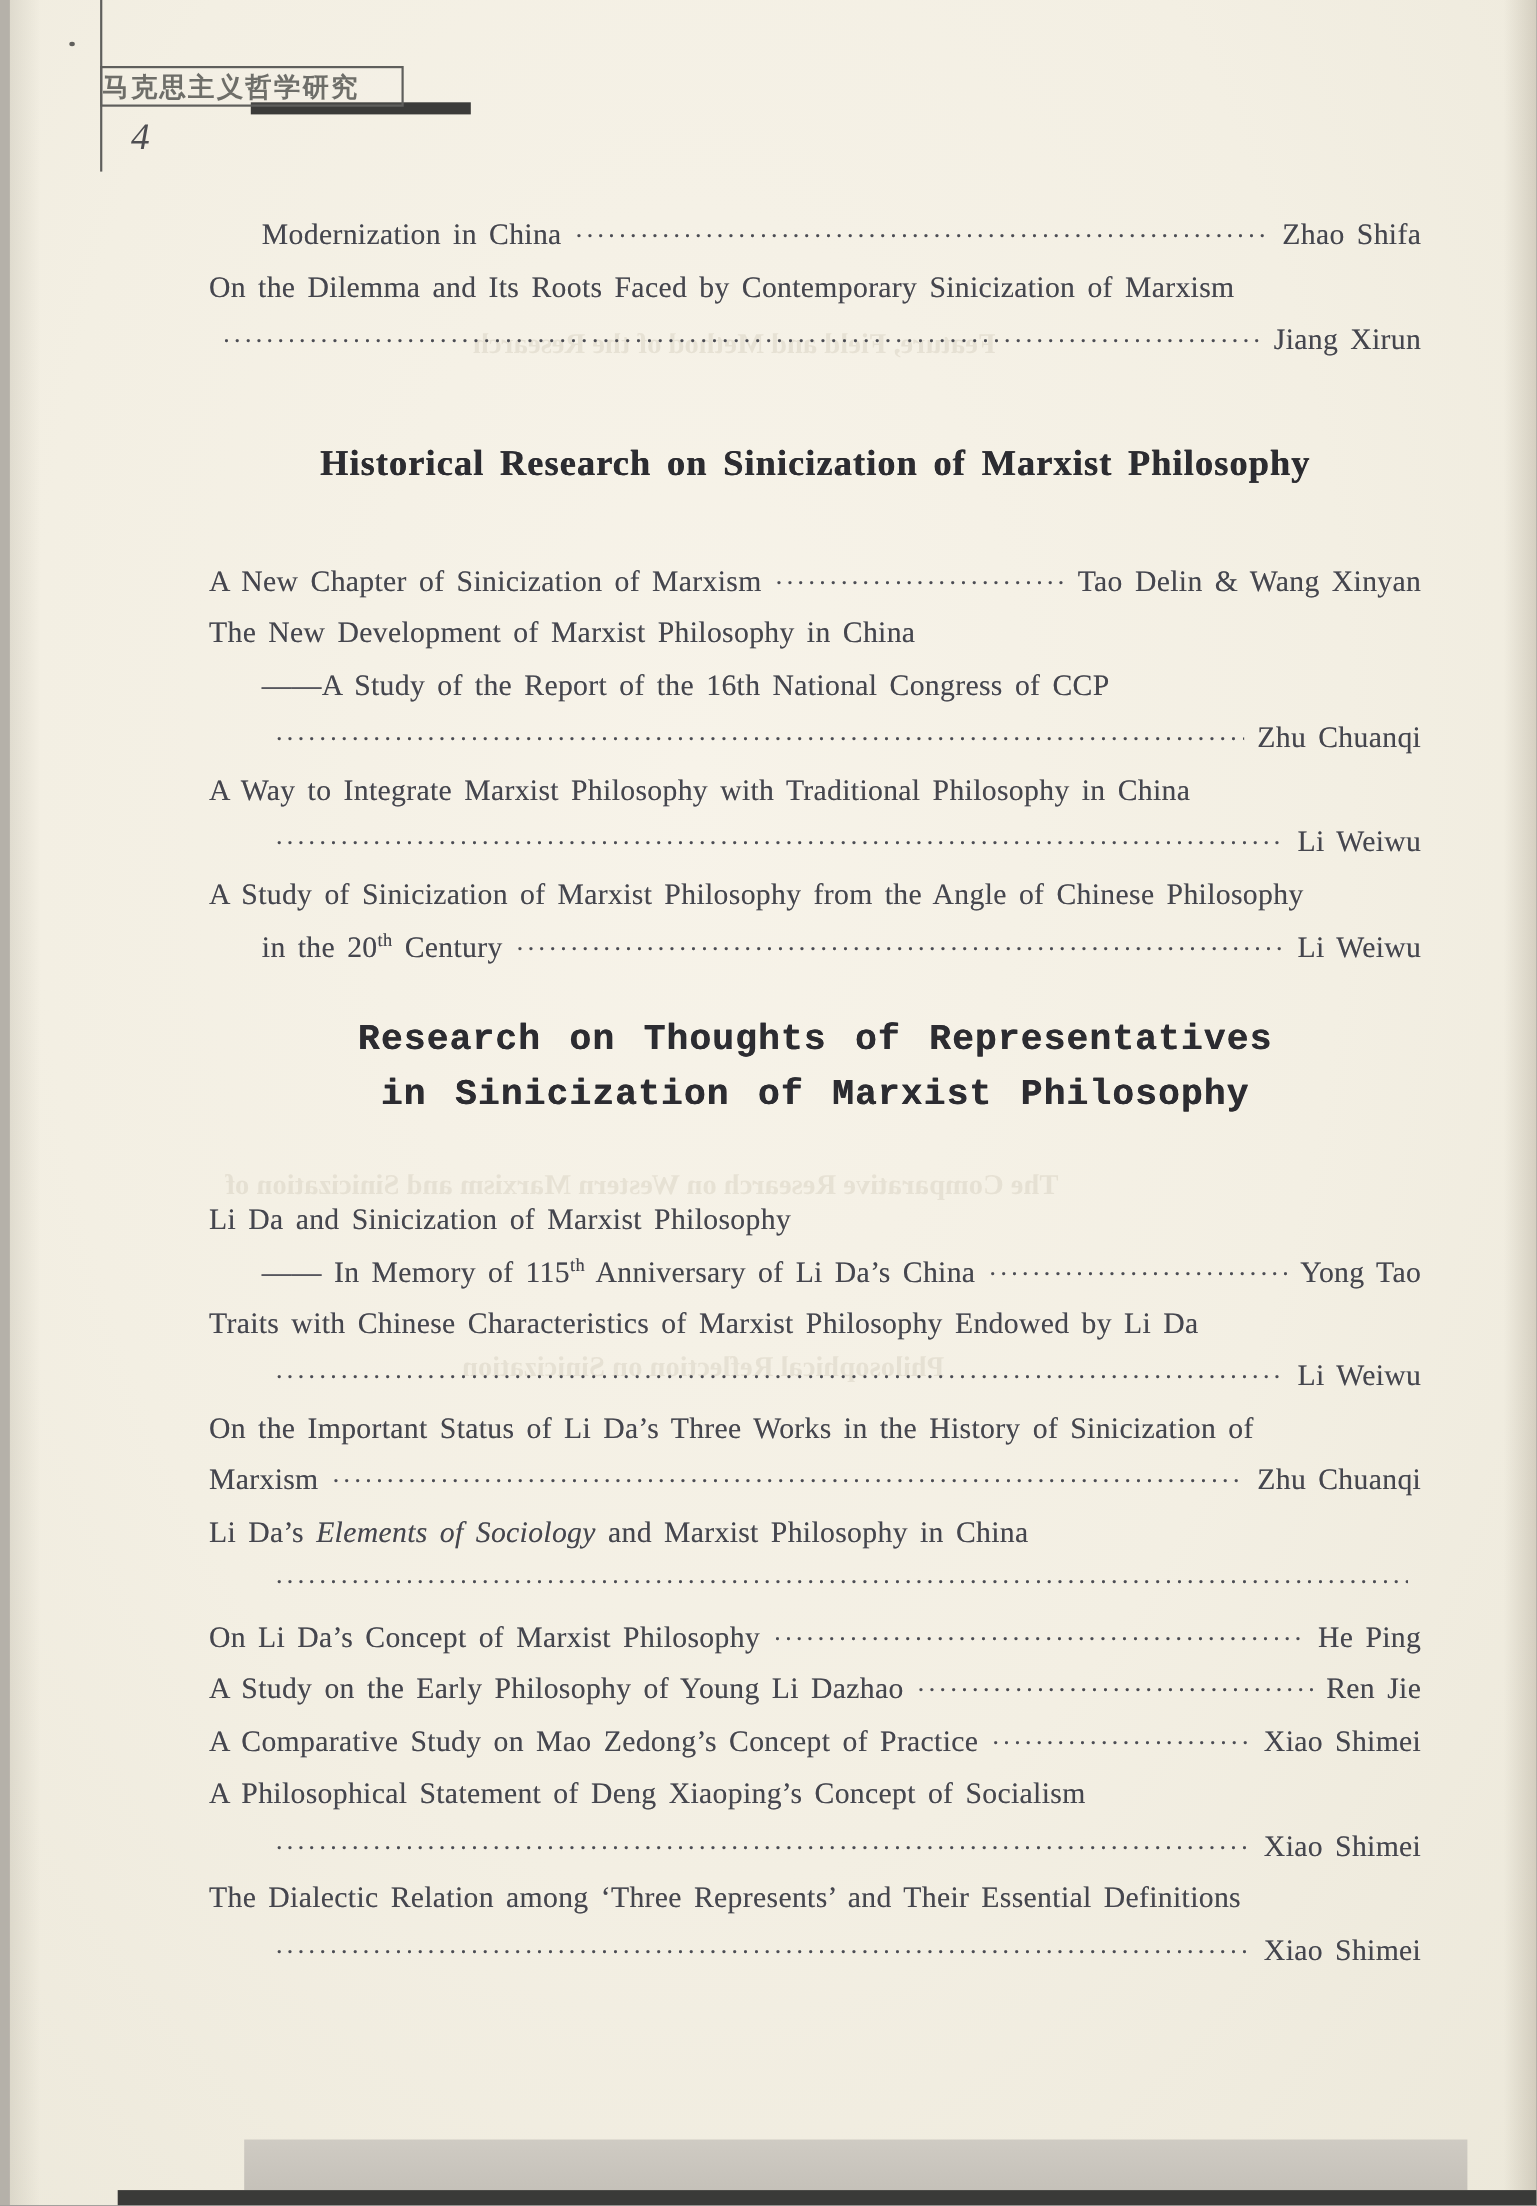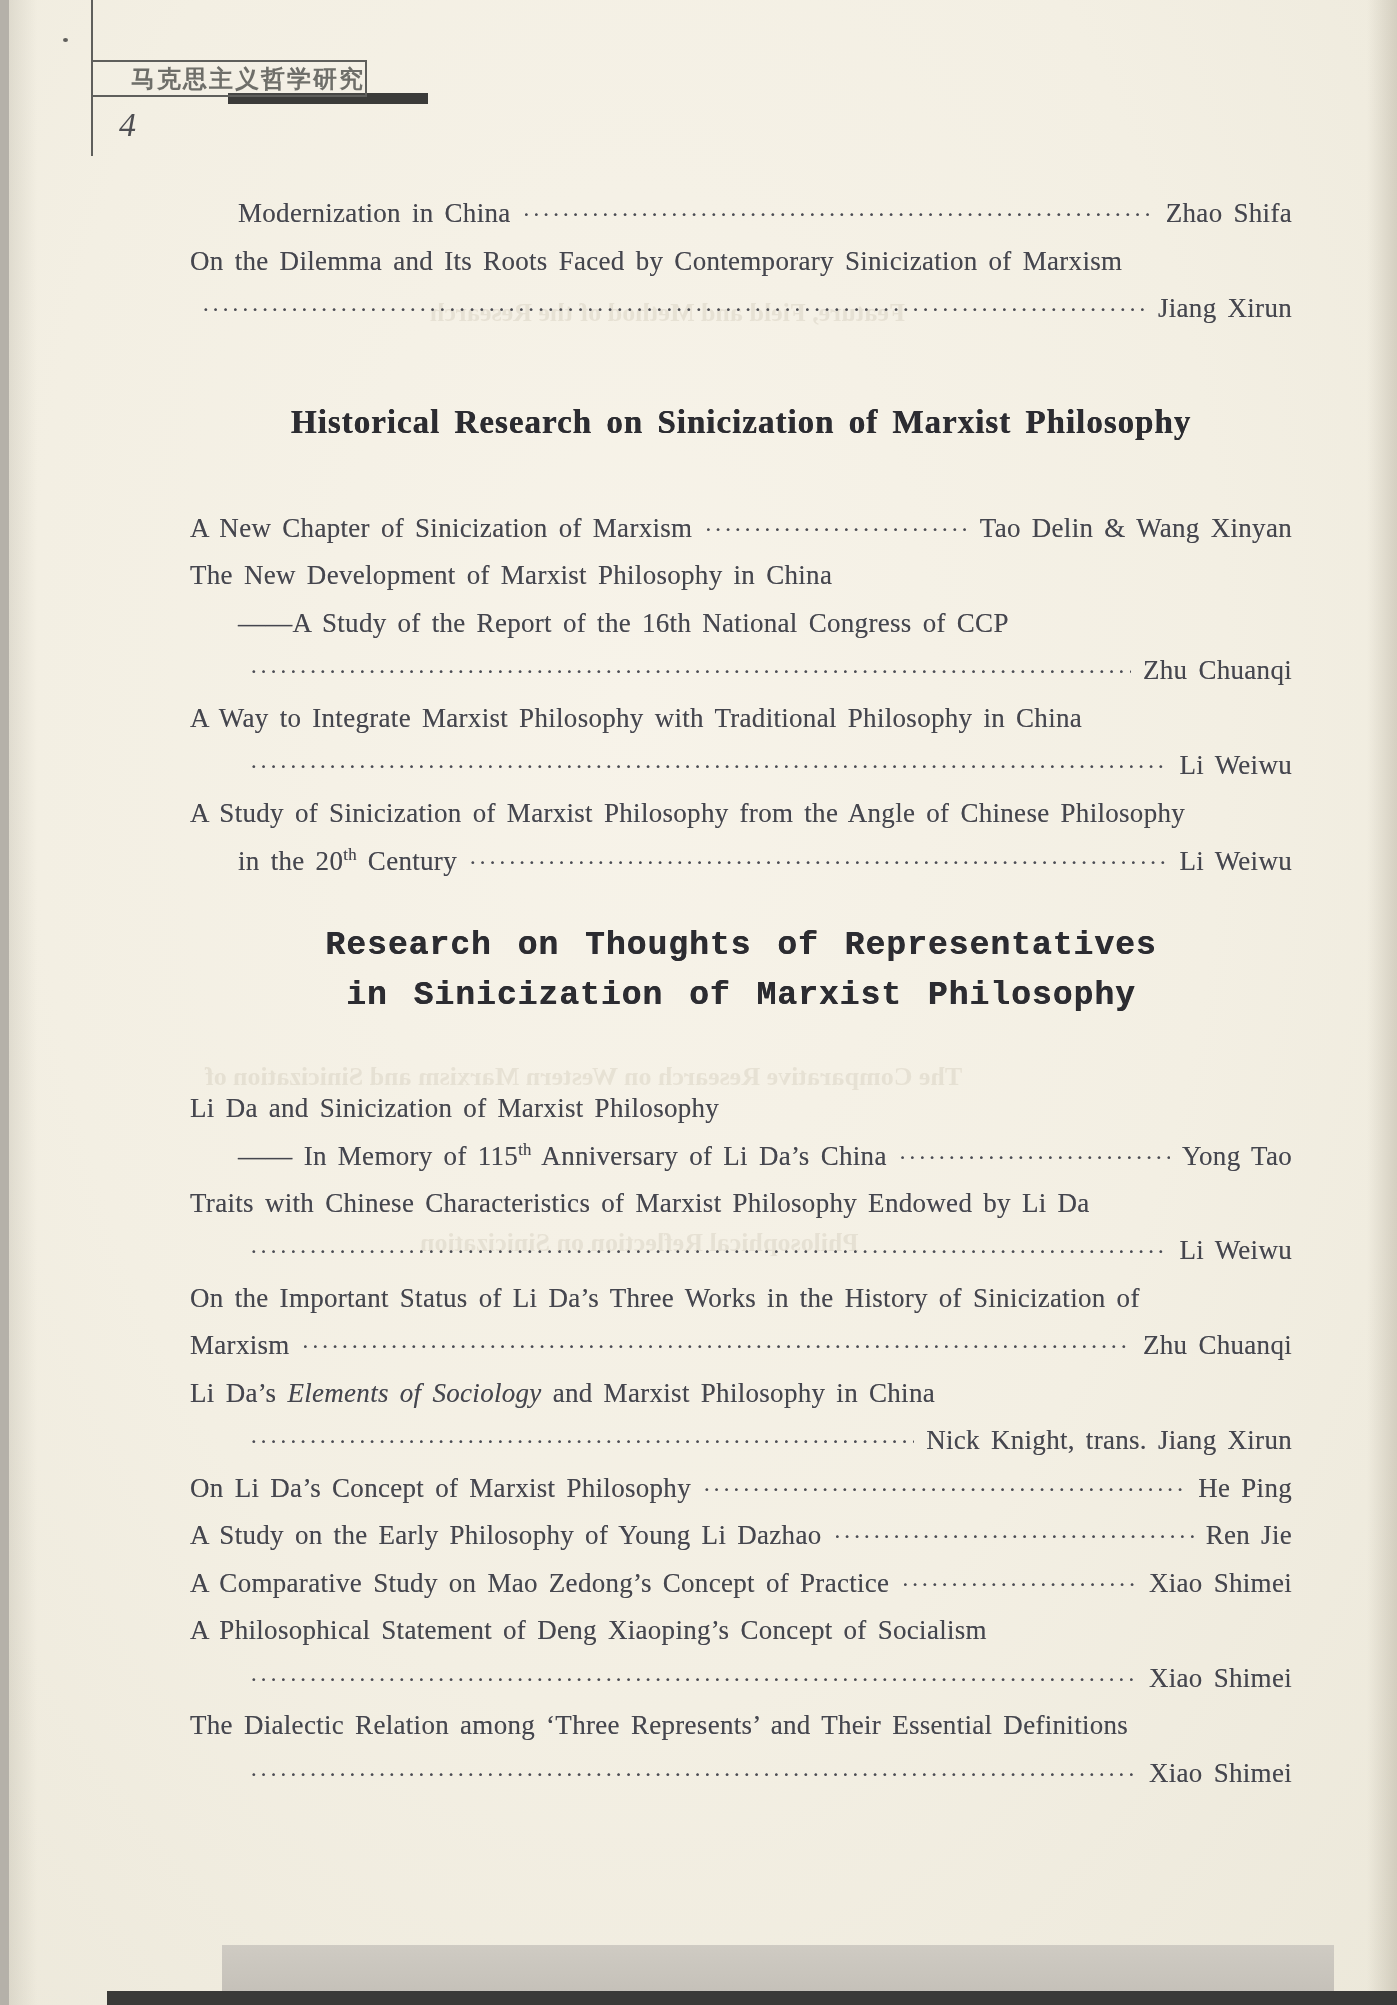--- a/index.html
+++ b/index.html
@@ -15,21 +15,21 @@
   .edge-right{position:absolute;top:0;right:0;width:30px;height:100%;
     background:linear-gradient(to right,rgba(125,115,95,0),rgba(125,115,95,.24));}
   .band-light{position:absolute;left:222px;top:1945px;width:1112px;height:46px;
     background:linear-gradient(#cfcbc3,#c5c1b9);}
   .band-dark{position:absolute;left:107px;top:1991px;right:0;height:14px;background:#3a3a38;}
   .speck{position:absolute;left:63px;top:38px;width:5px;height:4px;background:#2f2f2f;border-radius:50%;opacity:.75;}
 
   
   .rule{position:absolute;left:91px;top:0;width:2px;height:156px;background:#5f5f5c;}
   .hbox{position:absolute;left:91px;top:60px;width:276px;height:37px;box-sizing:border-box;
-    border:2px solid #5f5f5c;display:flex;align-items:center;justify-content:flex-end;background:rgba(255,255,255,.06);}
+    border:2px solid #5f5f5c;display:flex;align-items:center;justify-content:flex-start;background:rgba(255,255,255,.06);}
   .hbox span{font-family:"DejaVu Sans","Liberation Sans",sans-serif;font-size:24px;font-weight:bold;
     letter-spacing:2px;color:#6e6e69;}
   .hbar{position:absolute;left:228px;top:93px;width:200px;height:11px;background:#3b3b39;}
   .pnum{position:absolute;left:119px;top:106px;font-size:34px;font-style:italic;color:#4e4e52;}
 
   
   .content{position:absolute;left:190px;top:198px;width:1102px;}
   .row{display:flex;align-items:baseline;height:47.5px;font-size:27px;white-space:nowrap;
     letter-spacing:.3px;word-spacing:4px;color:#45464e;
     text-shadow:0 0 .5px rgba(60,60,72,.45);}
@@ -160,21 +160,20 @@
           <span class="txt"><span>Marxism</span></span>
           <span class="leader">··········································································································································································</span>
           <span class="author">Zhu Chuanqi</span>
         </div>
         <div class="row noleader">
           <span class="txt"><span>Li Da’s </span><span class="it">Elements of Sociology</span><span> and Marxist Philosophy in China</span></span>
         </div>
         <div class="row indent">
           <span class="txt"></span>
           <span class="leader">··········································································································································································</span>
-          <span class="author">Nick Knight, trans. Jiang Xirun</span>
         </div>
         <div class="row">
           <span class="txt"><span>On Li Da’s Concept of Marxist Philosophy</span></span>
           <span class="leader">··········································································································································································</span>
           <span class="author">He Ping</span>
         </div>
         <div class="row">
           <span class="txt"><span>A Study on the Early Philosophy of Young Li Dazhao</span></span>
           <span class="leader">··········································································································································································</span>
           <span class="author">Ren Jie</span>

